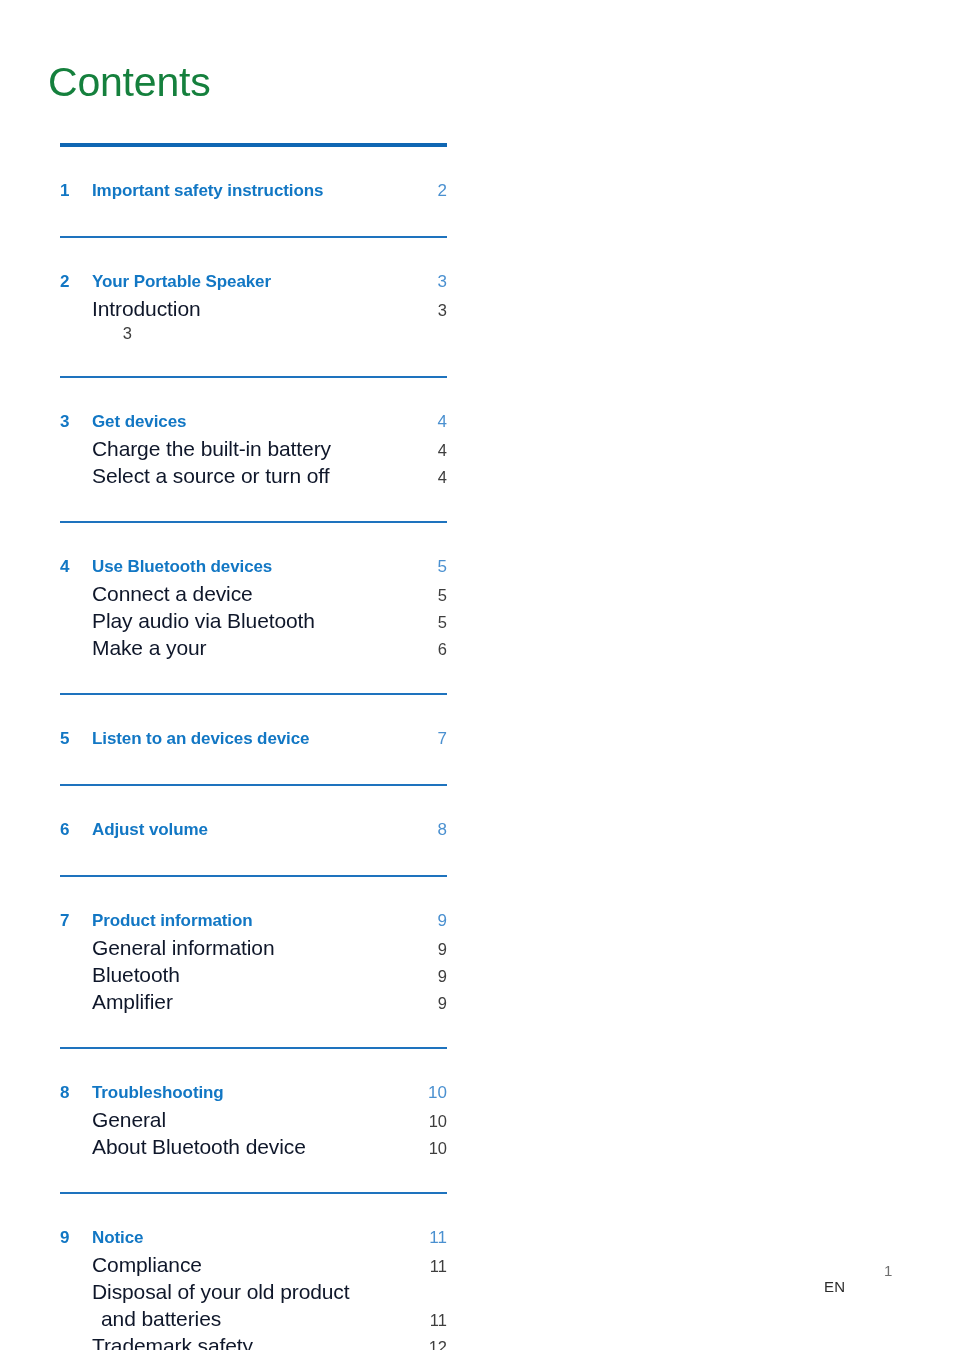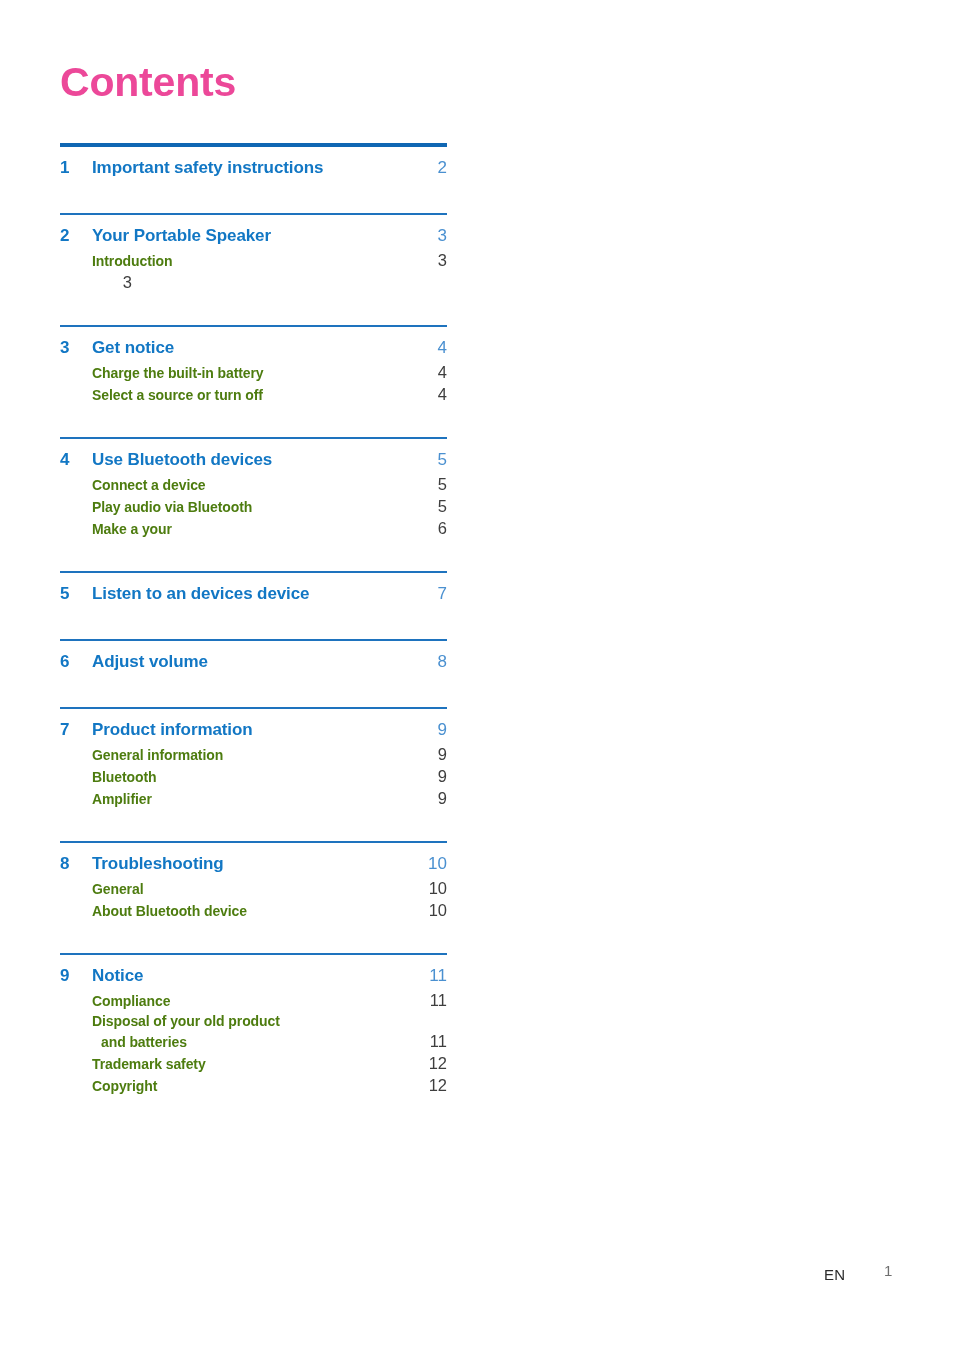--- a/index.html
+++ b/index.html
@@ -20,26 +20,26 @@
     left: 0;
     top: 0;
     width: 954px;
     height: 1350px;
     background: #ffffff;
   }
 
   
   .toc-title {
     position: absolute;
-    left: 60px;
+    left: 48px;
     top: 62px;
     font-size: 41px;
-    font-weight: 700;
+    font-weight: 400;
     letter-spacing: -0.2px;
-    color: #ec4899;
+    color: #15803d;
     line-height: 1;
   }
 
   
   .toc {
     position: absolute;
     left: 60px;
     top: 143px;
     width: 387px;
   }
@@ -77,20 +77,21 @@
     font-size: 17px;
     font-weight: 700;
     color: #1277c4;
   }
   .row .label {
     flex: 1 1 auto;
     font-size: 17px;
     font-weight: 700;
     color: #1277c4;
     letter-spacing: -0.1px;
+    margin-top: 23px;
   }
   .row .pg {
     flex: 0 0 40px;
     text-align: right;
     font-size: 17px;
     font-weight: 400;
     color: #4a90d0;
   }
 
   .head-row {
@@ -104,23 +105,23 @@
     align-items: baseline;
     width: 100%;
     padding-top: 3px;
   }
   .sub .spacer {
     width: 32px;
     flex: 0 0 32px;
   }
   .sub .label {
     flex: 1 1 auto;
-    font-size: 14px;
-    font-weight: 700;
-    color: #4d7c0f;
+    font-size: 21px;
+    font-weight: 400;
+    color: #0f172a;
     letter-spacing: -0.1px;
   }
   .sub .label.cont {
     padding-left: 9px;
   }
   .sub .pg {
     flex: 0 0 40px;
     text-align: right;
     font-size: 16.5px;
     font-weight: 400;
@@ -133,21 +134,21 @@
   
   .footer {
     position: absolute;
     left: 0;
     top: 1262px;
     width: 954px;
   }
   .footer .en {
     position: absolute;
     left: 824px;
-    top: 4px;
+    top: 16px;
     font-size: 15px;
     color: #2b2b2b;
     letter-spacing: 0.3px;
   }
   .footer .pnum {
     position: absolute;
     left: 884px;
     top: 0;
     font-size: 15px;
     color: #6f6f6f;
@@ -186,21 +187,21 @@
         <div class="sub">
           <span class="spacer"></span>
           <span class="pg">3</span>
         </div>
       </div>
       <div class="section">
         <div class="gap-before"></div>
         <div class="rule"></div>
         <div class="row head-row">
           <span class="num">3</span>
-          <span class="label">Get notice</span>
+          <span class="label">Get devices</span>
           <span class="pg">4</span>
         </div>
         <div class="sub">
           <span class="spacer"></span>
           <span class="label">Charge the built-in battery</span>
           <span class="pg">4</span>
         </div>
         <div class="sub">
           <span class="spacer"></span>
           <span class="label">Select a source or turn off</span>

